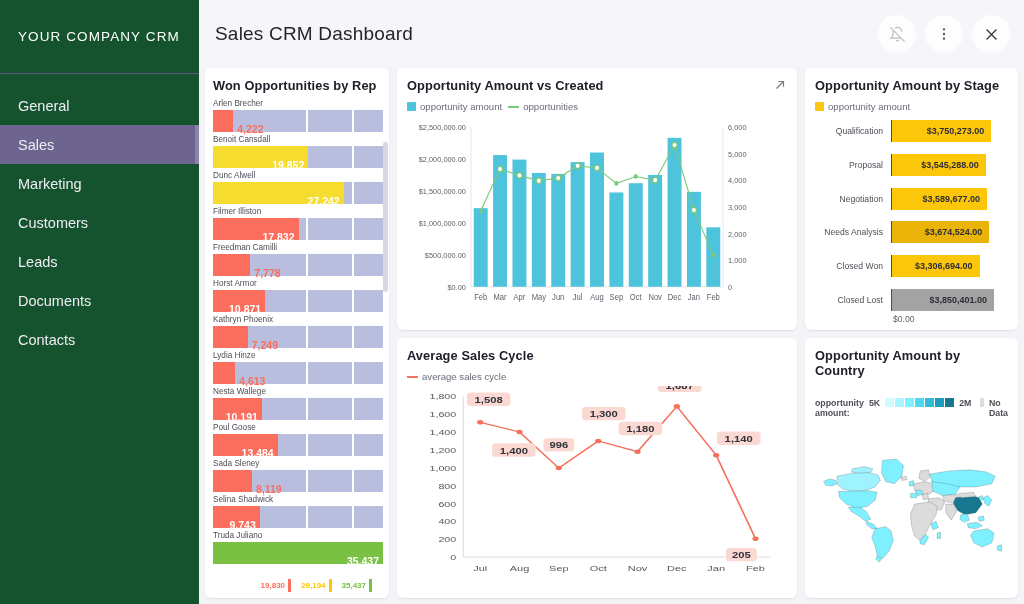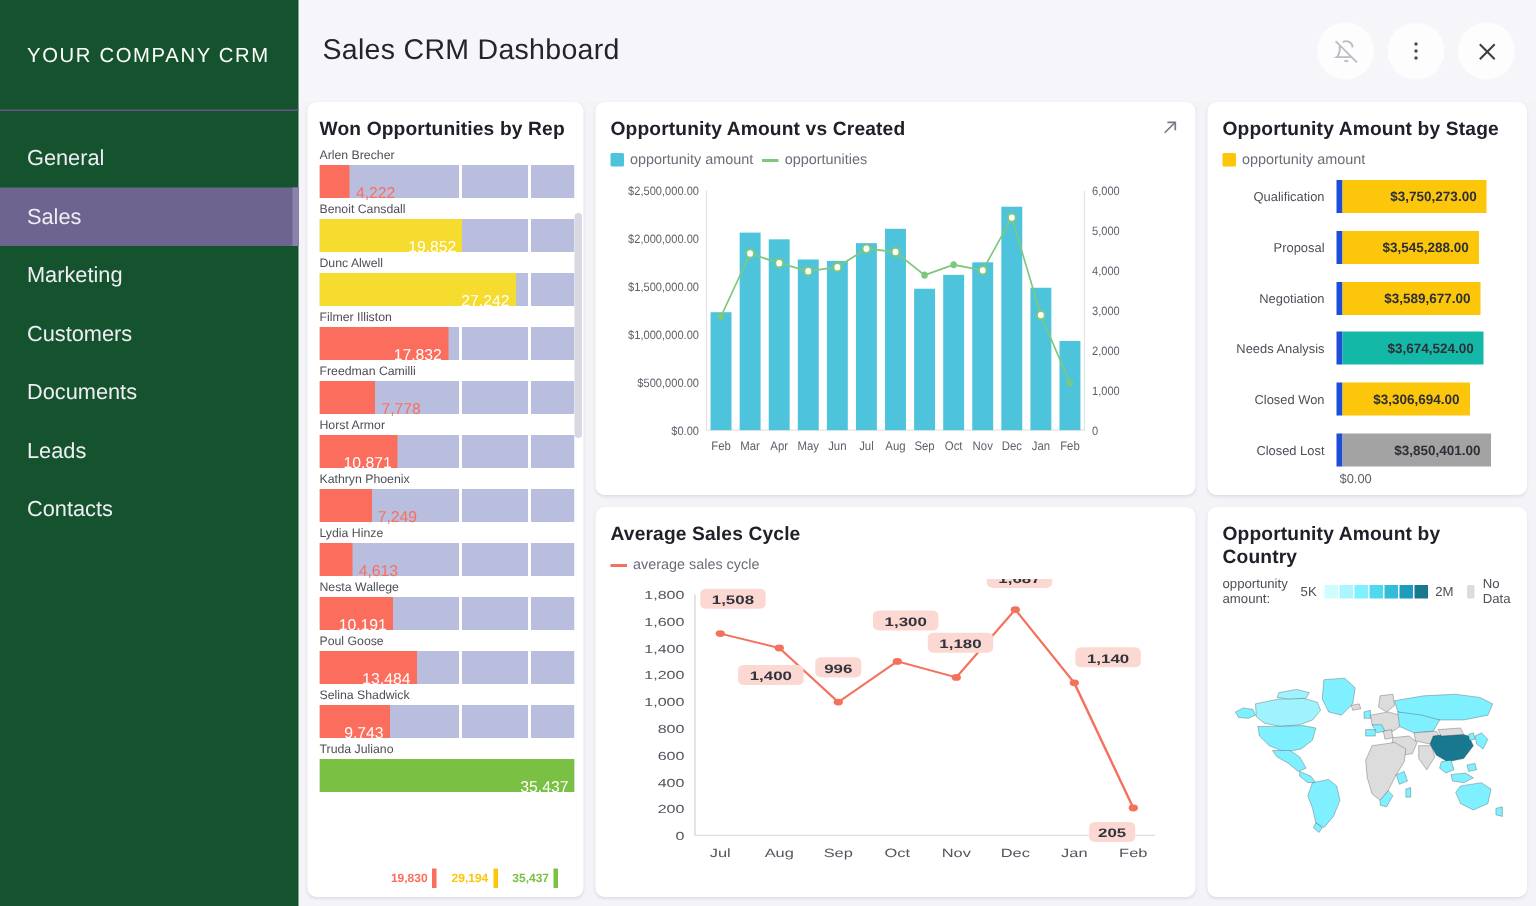--- a/index.html
+++ b/index.html
@@ -93,46 +93,46 @@
     position: relative; height: 22px; display: flex; gap: 2px;
   }
   .band { background: #b9bede; height: 22px; }
   .bar-val {
     position: absolute; left: 0; top: 0; height: 22px;
     display: flex; align-items: center; justify-content: flex-end;
     border-radius: 0;
   }
   .bar-label {
     position: absolute; top: 0; height: 38px; display: flex; align-items: center;
-    font-size: 10.5px; font-weight: normal; white-space: nowrap; padding: 0 4px;
+    font-size: 10.5px; font-weight: bold; white-space: nowrap; padding: 0 4px;
   }
   .reps-legend {
     display: flex; align-items: center; justify-content: flex-end;
     gap: 3px; padding: 6px 4px 2px 0; font-size: 8px; font-weight: bold;
   }
   .reps-legend .tick { width: 3px; height: 13px; display: inline-block; margin-right: 7px; }
 
   
   .combo-wrap { flex: 1; position: relative; margin-top: 4px; min-height: 0; }
 
   
   .stage-area { flex: 1; margin-top: 8px; display: flex; flex-direction: column; min-height: 0; }
   .stage-rows { flex: 1; display: flex; flex-direction: column; justify-content: space-between; padding-right: 12px; }
   .stage-row { display: flex; align-items: center; height: 22px; }
   .stage-name { width: 76px; text-align: right; font-size: 8.6px; color: #4e4e58; padding-right: 8px; flex: 0 0 76px; }
-  .stage-track { flex: 1; height: 22px; position: relative; border-left: 4px solid #1d4ed8; }
+  .stage-track { flex: 1; height: 22px; position: relative; border-left: 1px solid #1d4ed8; }
   .stage-bar {
     height: 22px; background: #fcc60b; display: flex; align-items: center;
     justify-content: flex-end; padding-right: 7px;
     font-size: 9px; font-weight: bold; color: #2e2e36;
   }
   .stage-axis { font-size: 8.6px; color: #5f5f6b; padding-left: 78px; padding-top: 3px; }
 
   
-  .map-legend { display: flex; align-items: center; gap: 5px; font-size: 8.8px; color: #4e4e58; margin-top: 6px; }
+  .map-legend { display: flex; align-items: flex-start; gap: 5px; font-size: 8.8px; color: #4e4e58; margin-top: 20px; font-weight: bold; }
   .map-legend .grad { display: flex; gap: 1px; }
   .map-legend .grad i { width: 9px; height: 9px; display: block; }
   .map-wrap { flex: 1; margin-top: 2px; min-height: 0; position: relative; }
   .map-wrap svg { width: 100%; height: 100%; display: block; }
 
   .scrollbar-v {
     position: absolute; right: 1px; top: 74px; width: 5px; height: 150px;
     background: #d8d8e2; border-radius: 3px;
   }
 </style>
@@ -150,24 +150,24 @@
       <div class="nav-item active">
         <span>Sales</span>
       </div>
       <div class="nav-item">
         <span>Marketing</span>
       </div>
       <div class="nav-item">
         <span>Customers</span>
       </div>
       <div class="nav-item">
+        <span>Leads</span>
+      </div>
+      <div class="nav-item">
         <span>Documents</span>
-      </div>
-      <div class="nav-item">
-        <span>Leads</span>
       </div>
       <div class="nav-item">
         <span>Contacts</span>
       </div>
     </nav>
   </aside>
 
   <div class="main">
 
     <header class="topbar">
@@ -292,20 +292,30 @@
               </div>
             </div>
             <div class="rep-row">
               <div class="rep-name">Poul Goose</div>
               <div class="bullet">
                 <div class="band" style="flex: 19830 1 0%;"></div>
                 <div class="band" style="flex: 9364 1 0%;"></div>
                 <div class="band" style="flex: 6243 1 0%;"></div>
                 <div class="bar-val" style="width: 38.0506%; background: rgb(251, 110, 94);"></div>
                 <div class="bar-label" style="right: 61.9494%; color: rgb(255, 255, 255);">13,484</div>
+              </div>
+            </div>
+            <div class="rep-row">
+              <div class="rep-name">Sada Sleney</div>
+              <div class="bullet">
+                <div class="band" style="flex: 19830 1 0%;"></div>
+                <div class="band" style="flex: 9364 1 0%;"></div>
+                <div class="band" style="flex: 6243 1 0%;"></div>
+                <div class="bar-val" style="width: 22.9111%; background: rgb(251, 110, 94);"></div>
+                <div class="bar-label" style="left: 22.9111%; color: rgb(251, 110, 94);">8,119</div>
               </div>
             </div>
             <div class="rep-row">
               <div class="rep-name">Selina Shadwick</div>
               <div class="bullet">
                 <div class="band" style="flex: 19830 1 0%;"></div>
                 <div class="band" style="flex: 9364 1 0%;"></div>
                 <div class="band" style="flex: 6243 1 0%;"></div>
                 <div class="bar-val" style="width: 27.4939%; background: rgb(251, 110, 94);"></div>
                 <div class="bar-label" style="right: 72.5061%; color: rgb(255, 255, 255);">9,743</div>
@@ -437,21 +447,21 @@
               </div>
               <div class="stage-row">
                 <div class="stage-name">Negotiation</div>
                 <div class="stage-track">
                   <div class="stage-bar" style="width: 91.4006%; background: rgb(252, 198, 11);">$3,589,677.00</div>
                 </div>
               </div>
               <div class="stage-row">
                 <div class="stage-name">Needs Analysis</div>
                 <div class="stage-track">
-                  <div class="stage-bar" style="width: 93.561%; background: #14b8a6;">$3,674,524.00</div>
+                  <div class="stage-bar" style="width: 93.561%; background: #eab308;">$3,674,524.00</div>
                 </div>
               </div>
               <div class="stage-row">
                 <div class="stage-name">Closed Won</div>
                 <div class="stage-track">
                   <div class="stage-bar" style="width: 84.1953%; background: rgb(252, 198, 11);">$3,306,694.00</div>
                 </div>
               </div>
               <div class="stage-row">
                 <div class="stage-name">Closed Lost</div>

